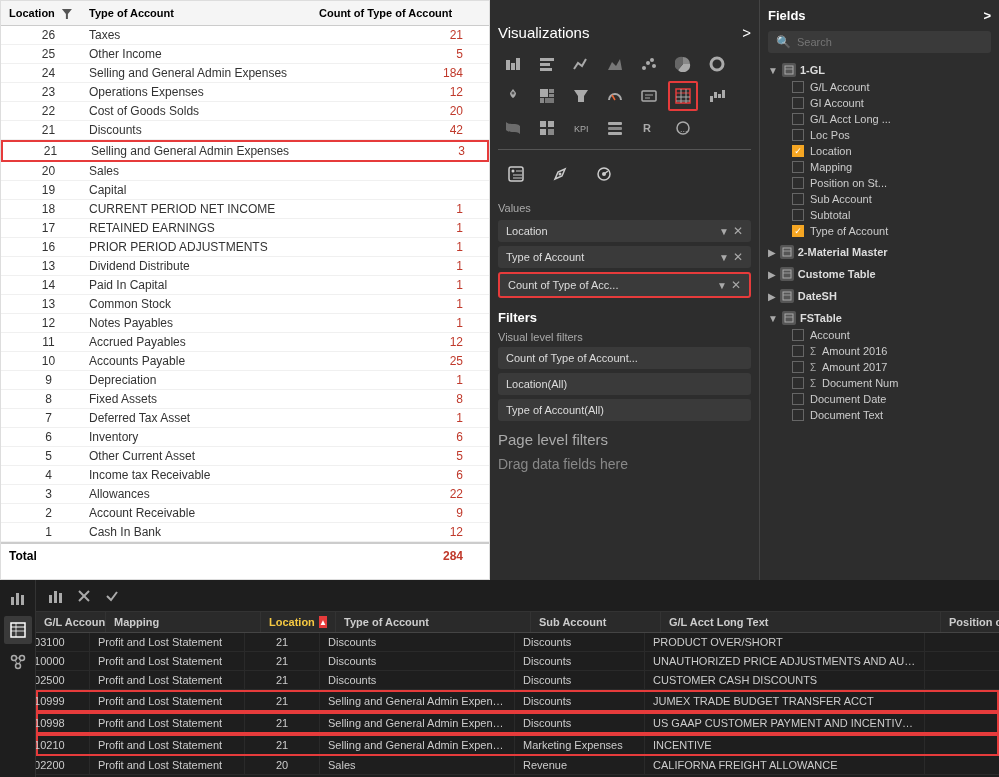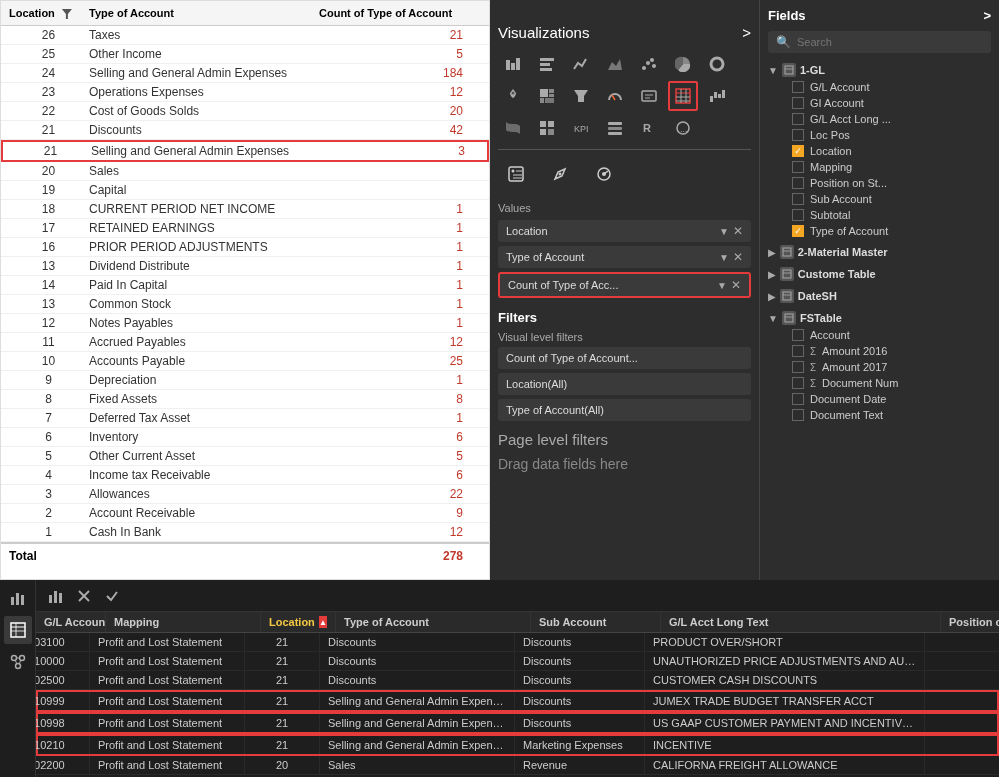--- a/index.html
+++ b/index.html
@@ -267,21 +267,21 @@
     <div class="cell cell-type">Account Receivable</div>
     <div class="cell cell-count ">9</div>
   </div>
           <div class="table-row">
     <div class="cell cell-loc">1</div>
     <div class="cell cell-type">Cash In Bank</div>
     <div class="cell cell-count ">12</div>
   </div>
           <div class="total-row">
   <div class="total-label">Total</div>
-  <div class="total-val">278</div>
+  <div class="total-val">284</div>
 </div>
         </div>
     </div>
 
     <div class="right-panel">
 
       <div class="viz-panel">
         <div class="viz-title">
           <span>Visualizations</span>
           <span>&gt;</span>

